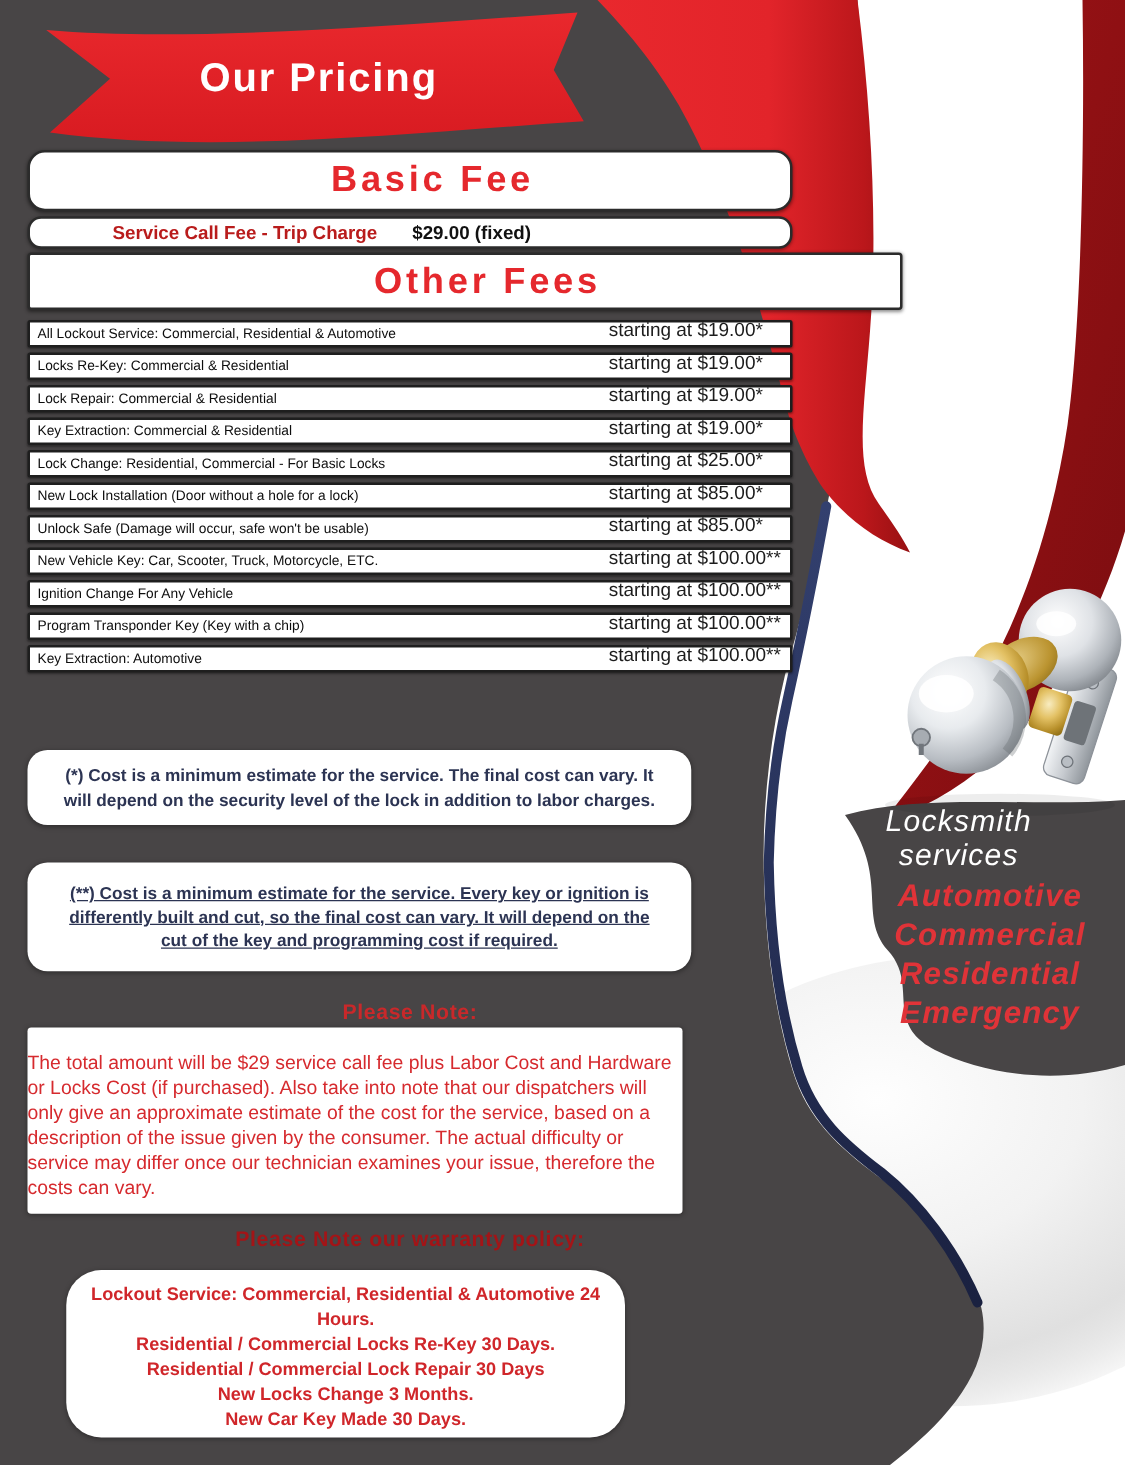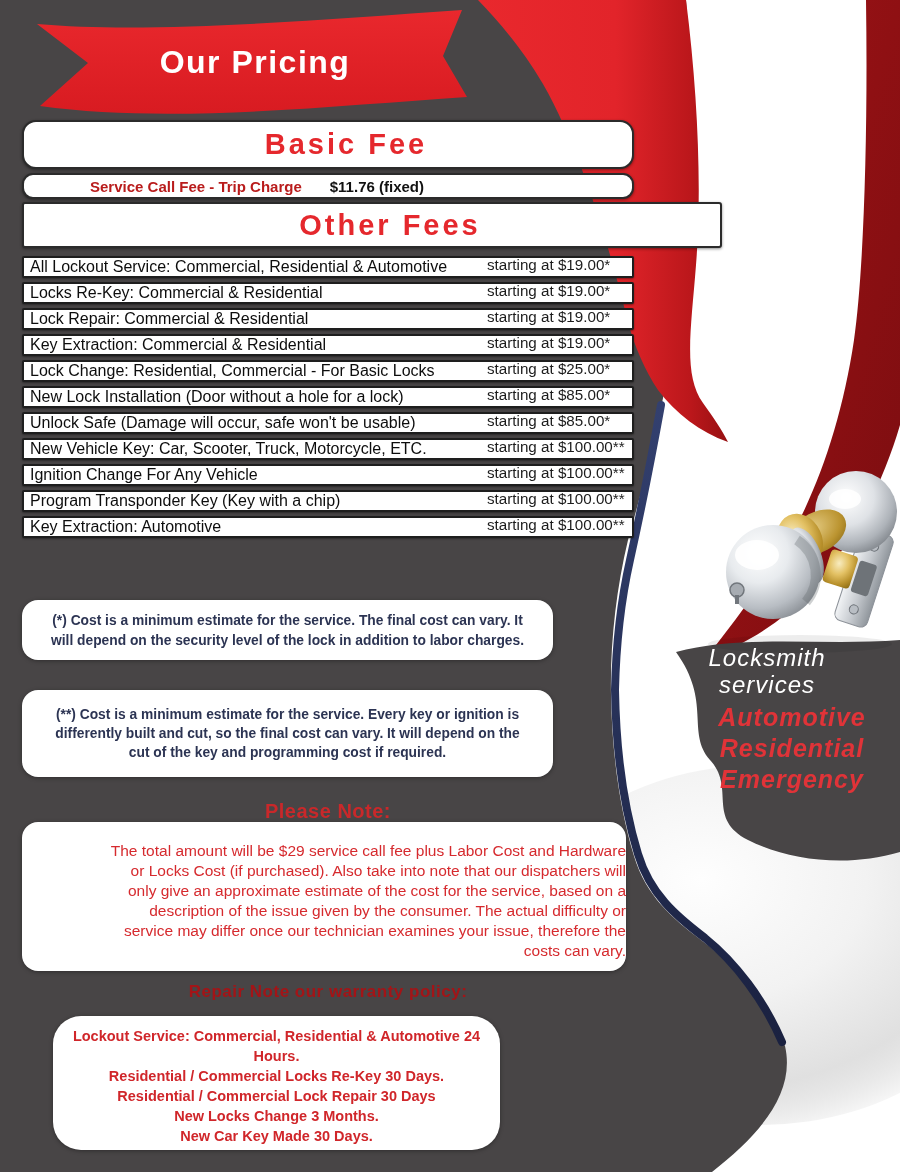--- a/index.html
+++ b/index.html
@@ -35,40 +35,40 @@
     display:flex;align-items:center;justify-content:center;}
 
   .fees{left:22px;top:256px;width:612px;}
   .fee-row{
     position:relative;height:22px;margin-bottom:4px;background:#fff;
     border:2px solid #1e1e1e;border-radius:2px;box-sizing:border-box;
     box-shadow:0 1px 2px rgba(0,0,0,.4);
   }
   .fee-service{
     position:absolute;left:6px;top:0;line-height:18px;
-    font-size:16px;color:#0d0d0d;white-space:nowrap;}
+    font-size:11px;color:#0d0d0d;white-space:nowrap;}
   .fee-price{
     position:absolute;left:463px;top:-2px;line-height:18px;
     font-size:15.2px;color:#1c1c1c;white-space:nowrap;}
 
   .note{
     background:#fff;border-radius:16px;box-shadow:0 1px 4px rgba(0,0,0,.35);
     color:#2c3453;text-align:center;white-space:pre-line;box-sizing:border-box;
     font-size:13.8px;font-weight:bold;
   }
   .note1{left:22px;top:600px;width:531px;height:60px;padding-top:11px;line-height:20px;}
-  .note2{left:22px;top:690px;width:531px;height:87px;padding-top:15px;line-height:19px;}
+  .note2{left:22px;top:690px;width:531px;height:87px;padding-top:15px;line-height:19px;text-decoration:underline;}
 
   .please-note{
     left:22px;top:800px;width:612px;margin:0;text-align:center;
-    color:#c9282a;font-size:20px;font-weight:bold;letter-spacing:.5px;}
+    color:#c9282a;font-size:17px;font-weight:bold;letter-spacing:.5px;}
   .bignote{
-    left:22px;top:822px;width:604px;height:149px;background:#fff;border-radius:16px;
+    left:22px;top:822px;width:524px;height:149px;background:#fff;border-radius:3px;
     box-shadow:0 1px 4px rgba(0,0,0,.35);box-sizing:border-box;
-    color:#d62a2e;font-size:15.5px;line-height:20px;text-align:right;
+    color:#d62a2e;font-size:15.5px;line-height:20px;text-align:left;
     white-space:pre-line;padding-top:19px;}
   .warranty-heading{
     left:22px;top:982px;width:612px;margin:0;text-align:center;
     color:#a31417;font-size:17px;font-weight:bold;letter-spacing:.5px;}
   .warranty-box{
     left:53px;top:1016px;width:447px;height:134px;background:#fff;border-radius:28px;
     box-shadow:0 1px 4px rgba(0,0,0,.35);box-sizing:border-box;
     padding-top:10px;text-align:center;}
   .warranty-line{color:#d0262a;font-size:14.5px;line-height:20px;font-weight:bold;}
 
@@ -233,21 +233,21 @@
       L88,63 Z"></path>
   </svg>
   <h1 class="abs ribbon-title" style="margin:0;">Our Pricing</h1>
 
   <section class="abs box basic-box">
     <h2>Basic Fee</h2>
   </section>
 
   <div class="abs box service-bar">
     <span class="lbl">Service Call Fee - Trip Charge</span>
-    <span class="prc">$11.76 (fixed)</span>
+    <span class="prc">$29.00 (fixed)</span>
   </div>
 
   <section class="abs box other-box">
     <h2>Other Fees</h2>
   </section>
 
   <div class="abs fees">
 
   <div class="fee-row">
       <span class="fee-service">All Lockout Service: Commercial, Residential &amp; Automotive</span>
@@ -302,32 +302,33 @@
 cut of the key and programming cost if required.</div>
 
   <h3 class="abs please-note">Please Note:</h3>
   <div class="abs bignote">The total amount will be $29 service call fee plus Labor Cost and Hardware
 or Locks Cost (if purchased). Also take into note that our dispatchers will
 only give an approximate estimate of the cost for the service, based on a
 description of the issue given by the consumer. The actual difficulty or
 service may differ once our technician examines your issue, therefore the
 costs can vary.</div>
 
-  <h3 class="abs warranty-heading">Repair Note our warranty policy:</h3>
+  <h3 class="abs warranty-heading">Please Note our warranty policy:</h3>
   <div class="abs warranty-box">
 
   <div class="warranty-line">Lockout Service: Commercial, Residential &amp; Automotive 24 Hours.</div>
       <div class="warranty-line">Residential / Commercial Locks Re-Key 30 Days.</div>
       <div class="warranty-line">Residential / Commercial Lock Repair 30 Days</div>
       <div class="warranty-line">New Locks Change 3 Months.</div>
       <div class="warranty-line">New Car Key Made 30 Days.</div>
     </div>
 
   <div class="abs side-title">Locksmith
 services</div>
   <div class="abs side-services">
 
   <div class="side-service">Automotive</div>
+      <div class="side-service">Commercial</div>
       <div class="side-service">Residential</div>
       <div class="side-service">Emergency</div>
     </div>
 
 </div>
 
 </body></html>

